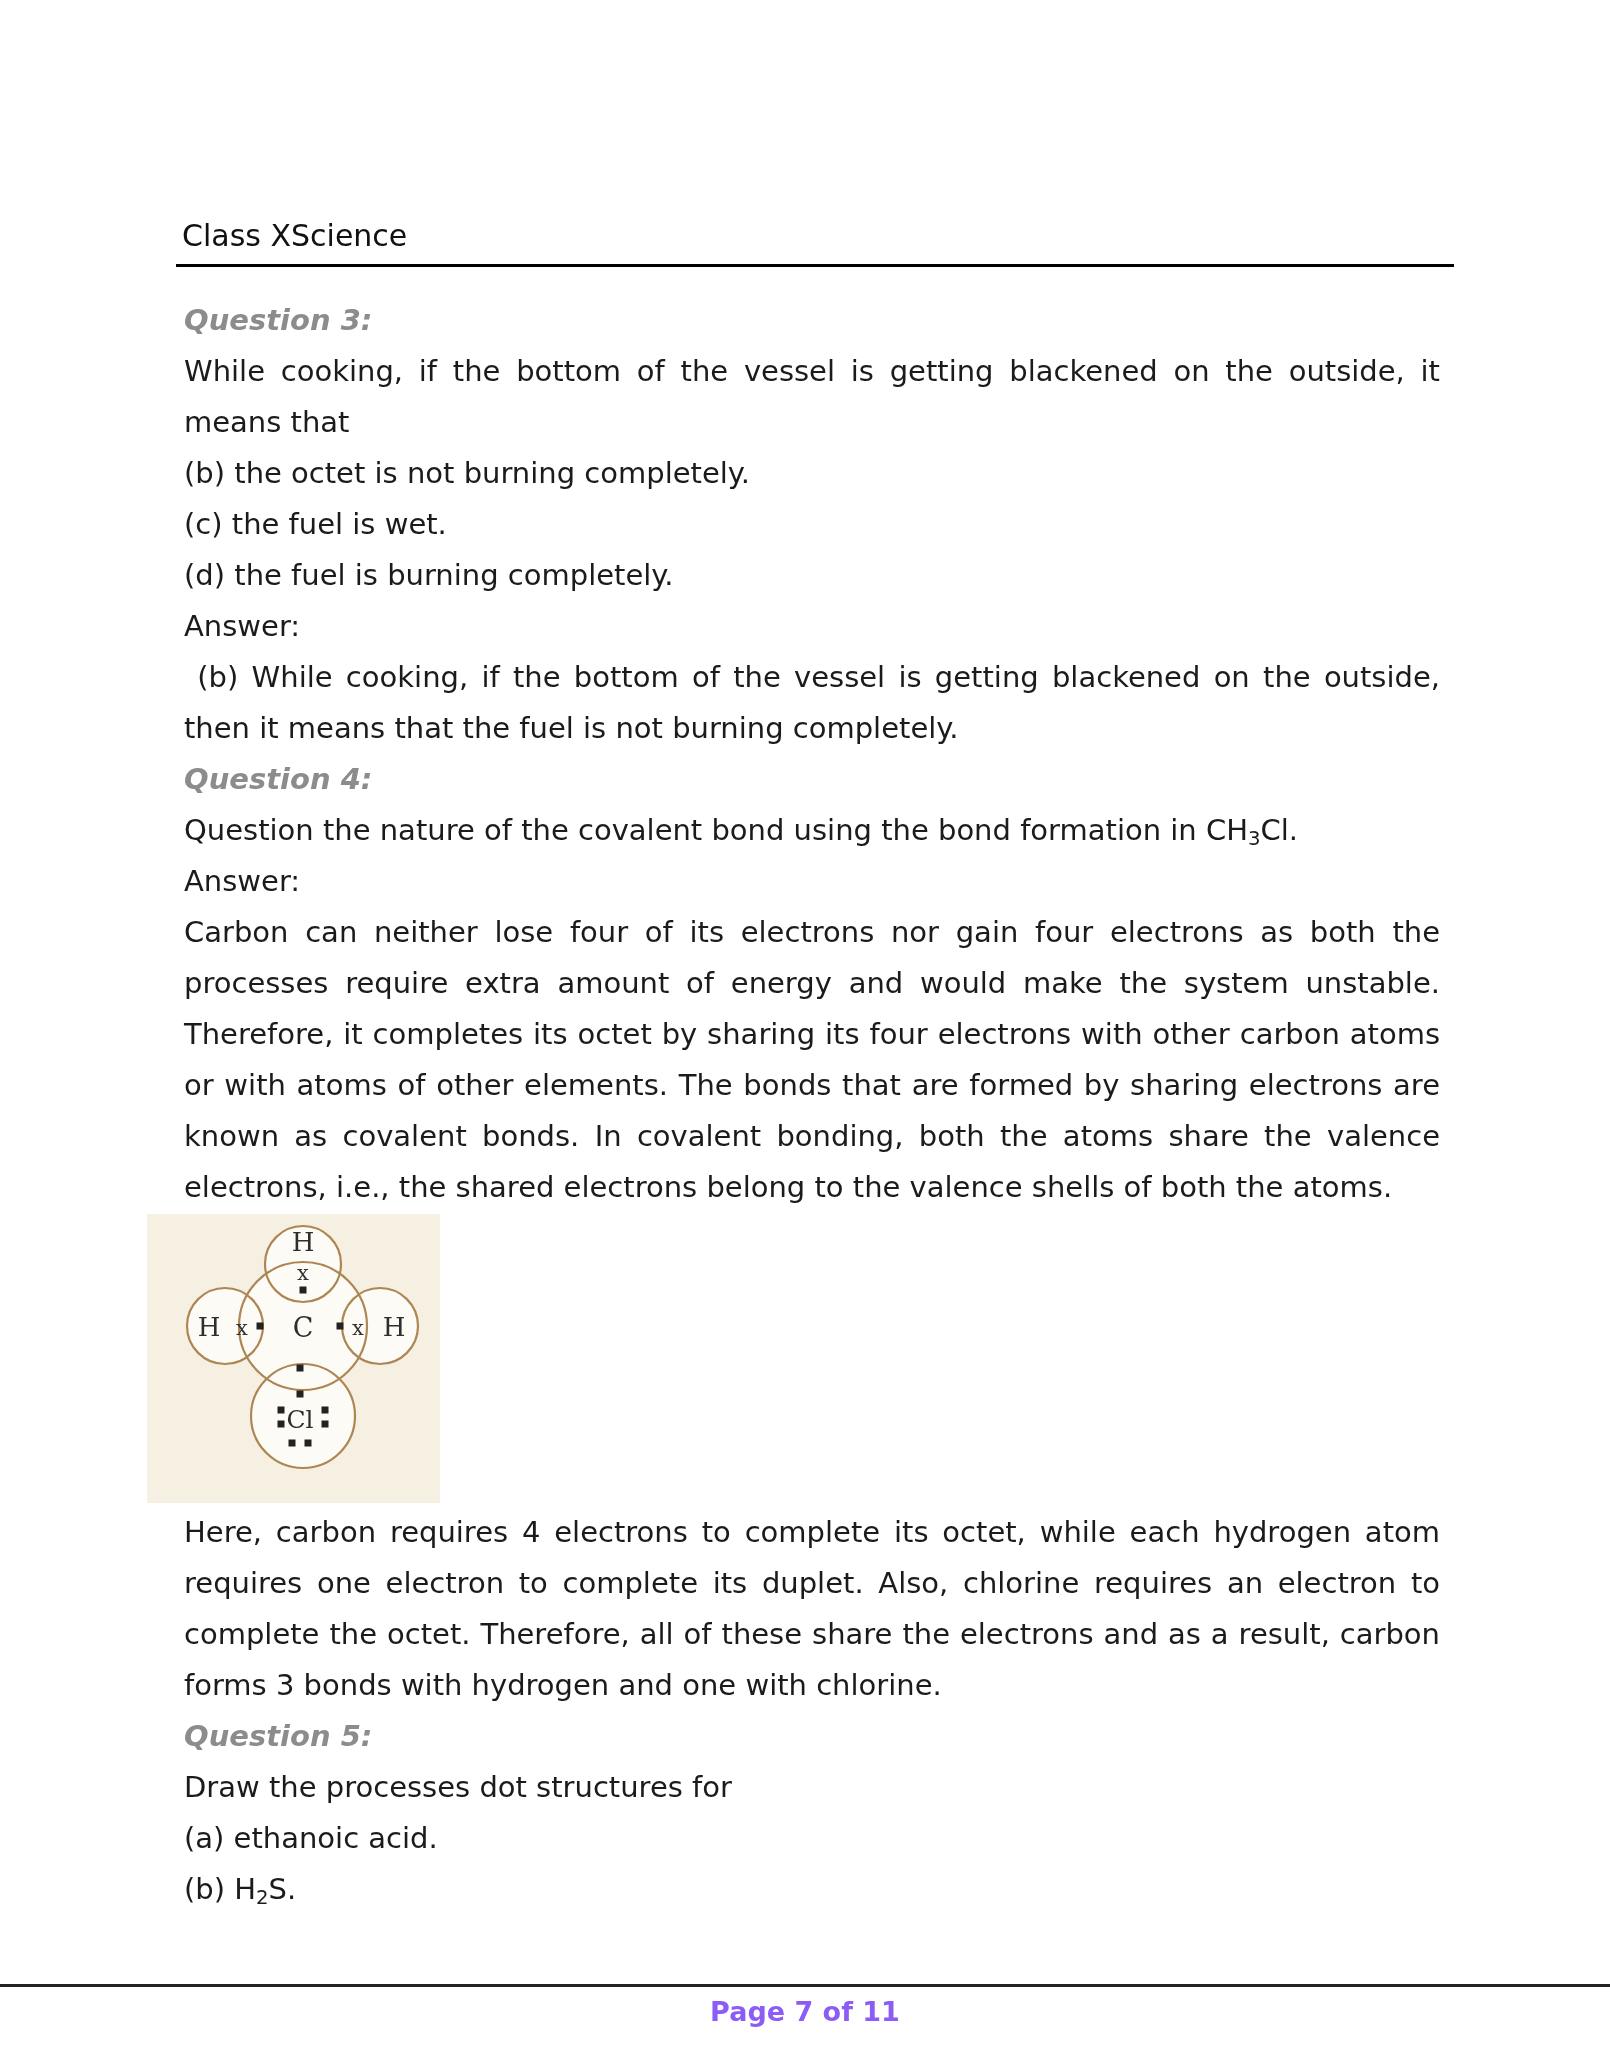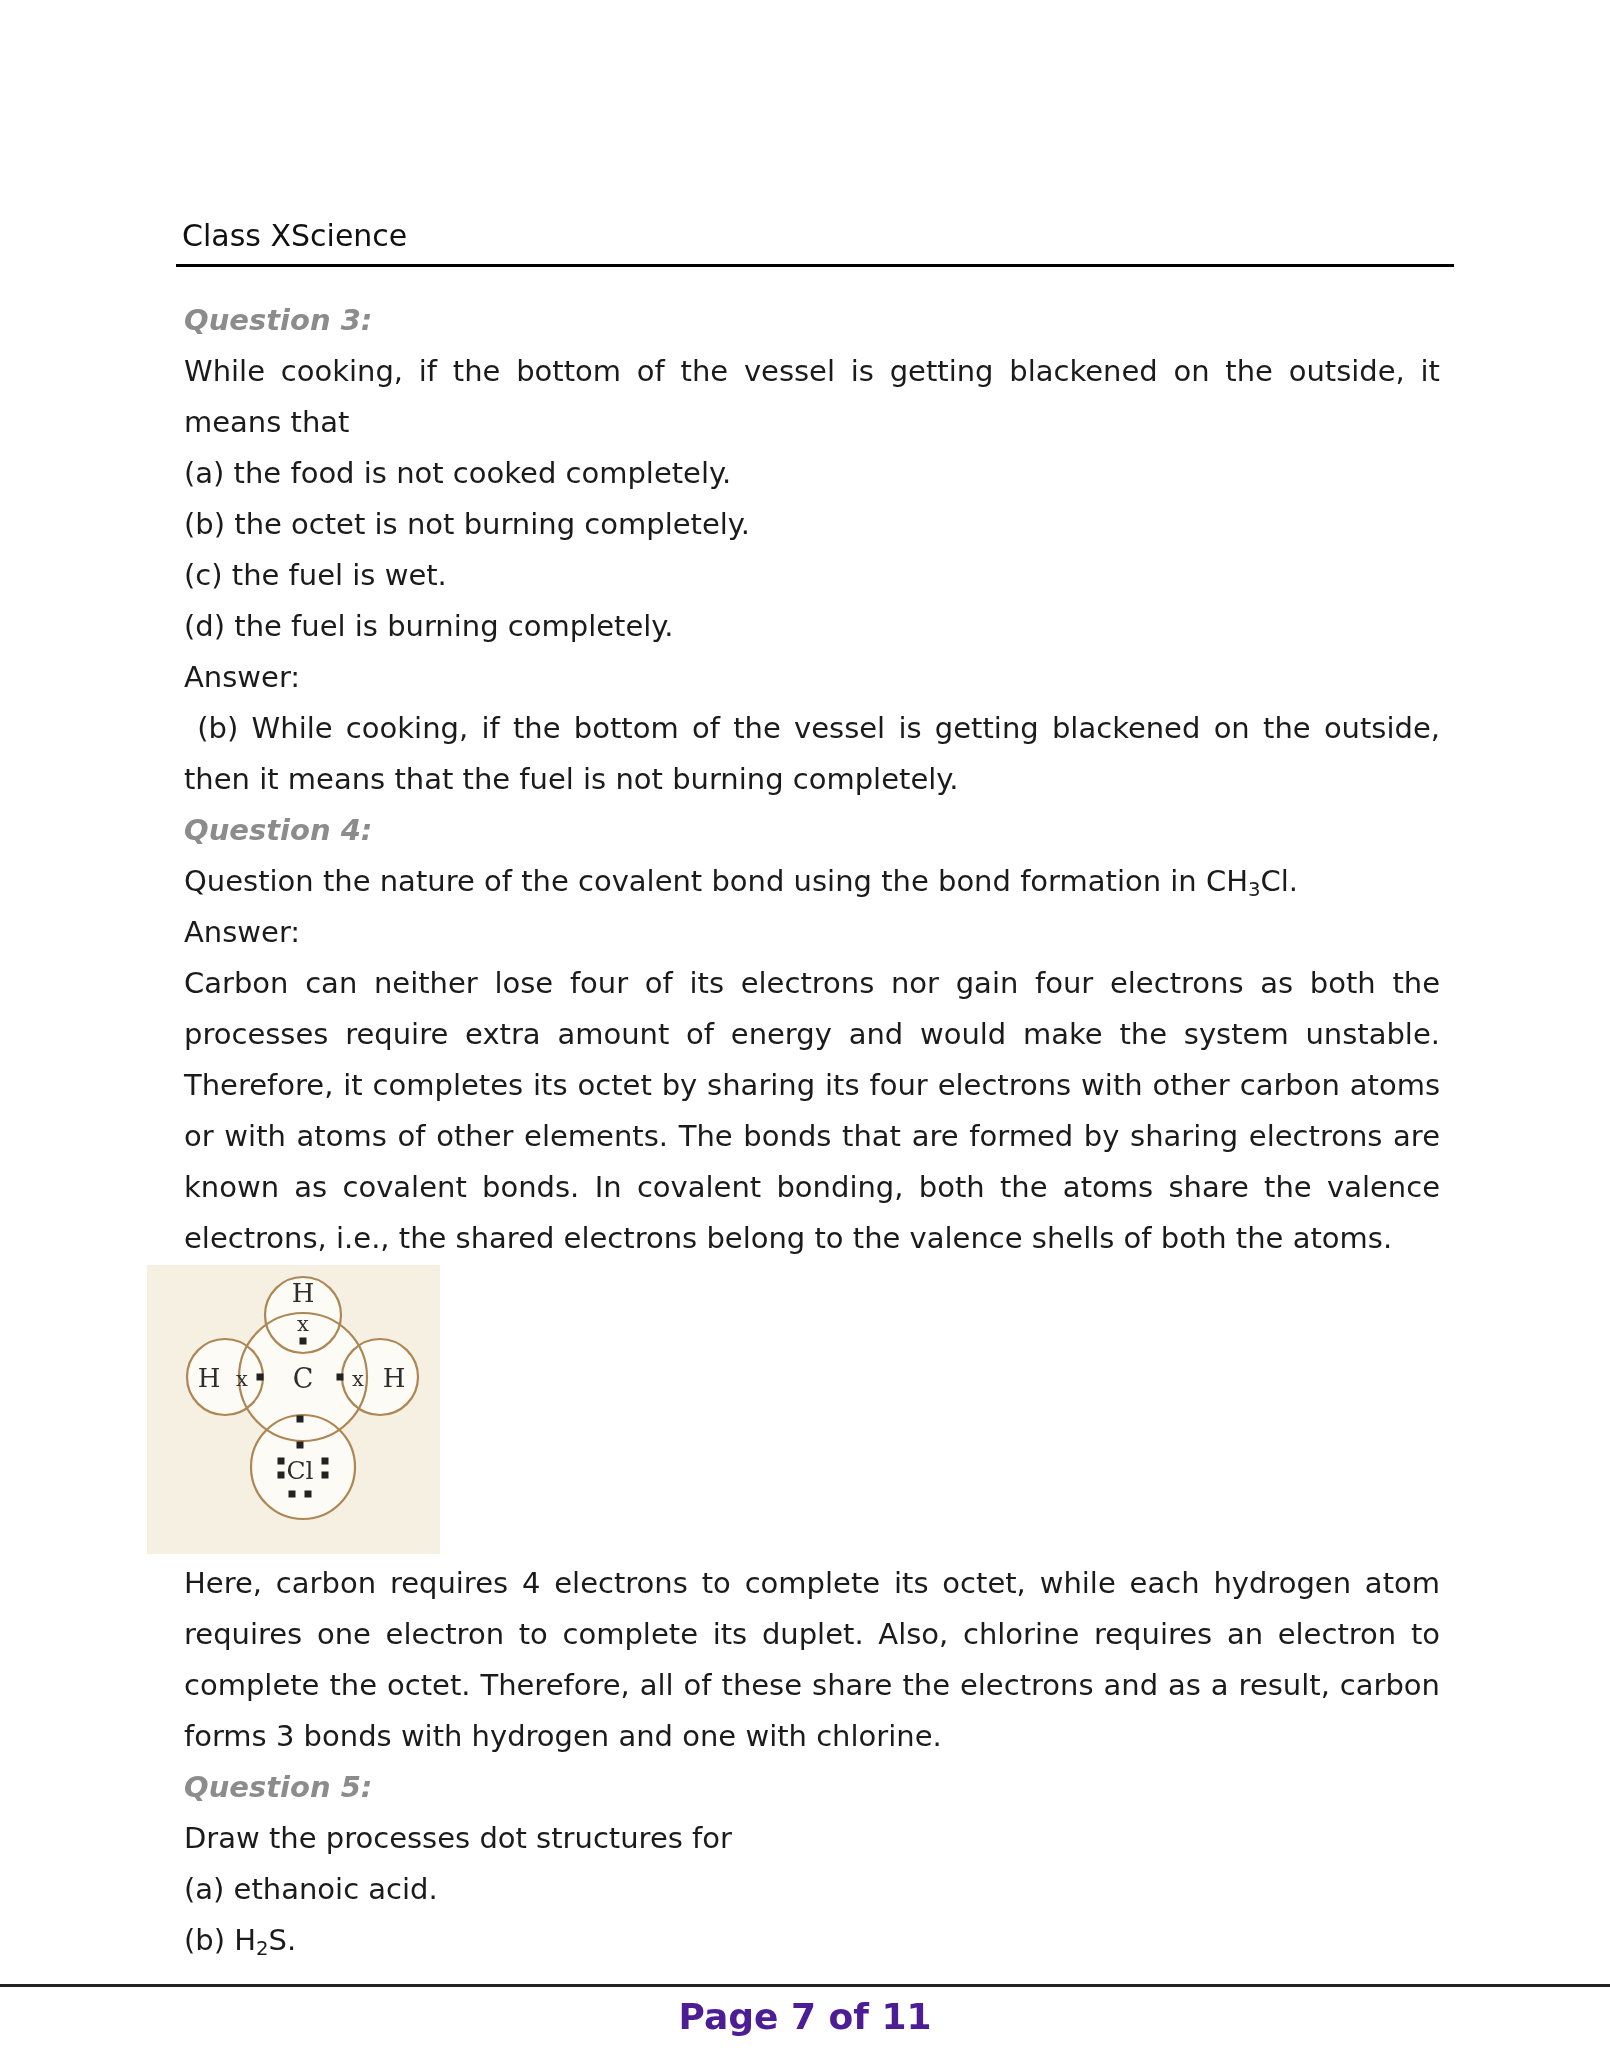--- a/index.html
+++ b/index.html
@@ -38,38 +38,37 @@
   .figure svg { display:block; }
   .fig-label { font-family:"DejaVu Serif", serif; fill:#2e2e2e; }
   .fig-x { font-family:"DejaVu Serif", serif; fill:#333333; }
   
   .footer {
     position:absolute; left:0; top:1984px; width:1610px;
     border-top:3px solid #222; text-align:center;
   }
   .footer .pageno {
     display:inline-block; padding-top:9px;
-    font-size:36px; font-weight:bold; color:#4c1d95;
+    font-size:27px; font-weight:bold; color:#8b5cf6;
   }
 </style>
 </head>
 <body>
 
 <div class="page">
 
   <div class="header">
     <span class="h-left">Class X</span>
     <span class="h-right">Science</span>
   </div>
 
   <div class="content">
 
     <p class="qh">Question 3:</p>
     <p class="just">While cooking, if the bottom of the vessel is getting blackened on the outside, it means that</p>
-    <p>(a) the food is not cooked completely.</p>
     <p>(b) the octet is not burning completely.</p>
     <p>(c) the fuel is wet.</p>
     <p>(d) the fuel is burning completely.</p>
     <p>Answer:</p>
     <p class="just pre"> (b) While cooking, if the bottom of the vessel is getting blackened on the outside, then it means that the fuel is not burning completely.</p>
 
     <p class="qh">Question 4:</p>
     <p><span>Question the nature of the covalent bond using the bond formation in CH</span><sub class="sb">3</sub><span>Cl.</span></p>
     <p>Answer:</p>
     <p class="just">Carbon can neither lose four of its electrons nor gain four electrons as both the processes require extra amount of energy and would make the system unstable. Therefore, it completes its octet by sharing its four electrons with other carbon atoms or with atoms of other elements. The bonds that are formed by sharing electrons are known as covalent bonds. In covalent bonding, both the atoms share the valence electrons, i.e., the shared electrons belong to the valence shells of both the atoms.</p>

